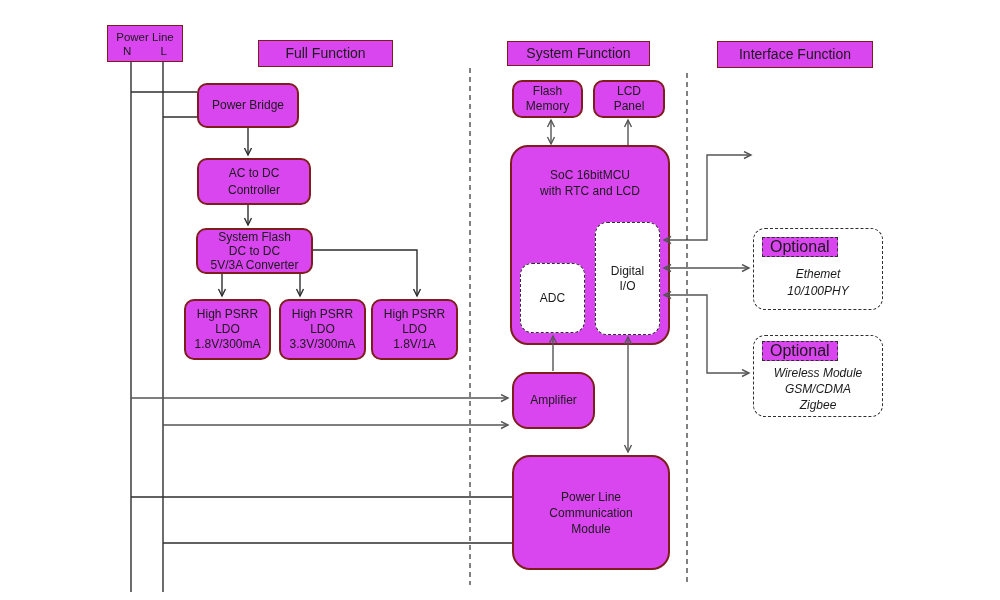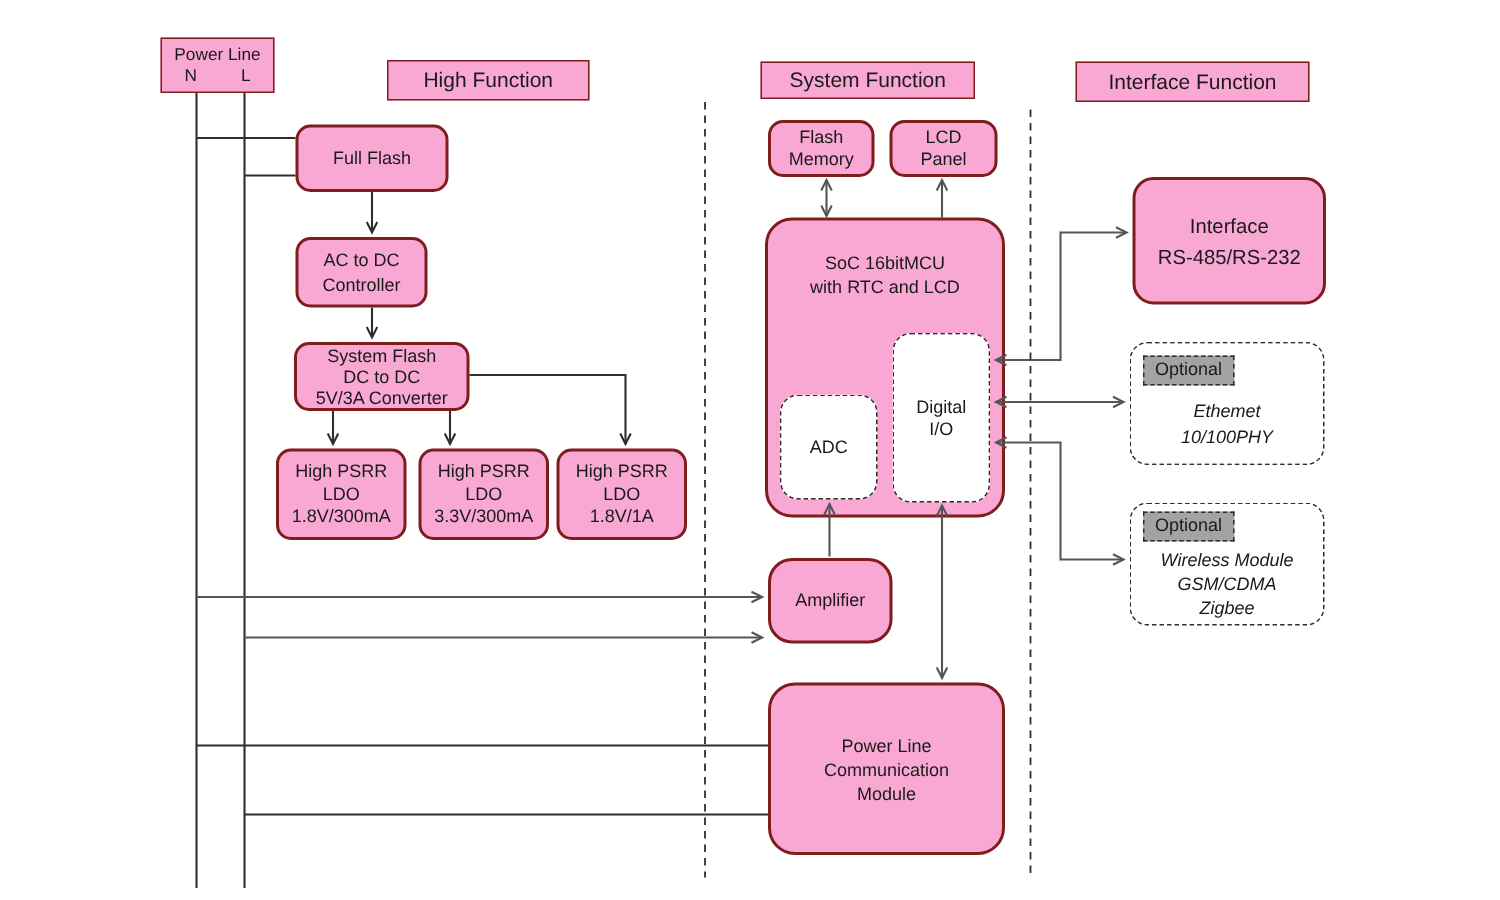--- a/index.html
+++ b/index.html
@@ -3,35 +3,35 @@
 <meta charset="utf-8">
 <style>
   html,body{margin:0;padding:0;background:#ffffff;}
   .canvas{
     position:relative;width:1000px;height:600px;background:#ffffff;overflow:hidden;
     font-family:"Liberation Sans", sans-serif;color:#1a1a1a;
   }
   .wires{position:absolute;left:0;top:0;z-index:5;pointer-events:none;}
   .box{
     position:absolute;box-sizing:border-box;z-index:2;
-    border:2px solid #7f1d1d;border-radius:10px;background:#f9a8d4;
+    border:2px solid #7f1d1d;border-radius:10px;background:#d946ef;
     display:flex;flex-direction:column;align-items:center;justify-content:center;
     text-align:center;font-size:12px;line-height:15px;
   }
   .sq{border-radius:0;border-width:1.5px;}
   .titlebox{border-radius:0;border-width:1.3px;font-size:14px;z-index:2;}
   .dashedbox{border:1.6px dashed #2e2e2e;background:#ffffff;border-radius:12px;z-index:3;}
   .inner-dashed{z-index:4;justify-content:center;}
   .soc-label{position:absolute;top:20px;left:0;right:0;text-align:center;line-height:16px;}
   .pl-title{line-height:14px;}
   .pl-nl{display:flex;width:100%;box-sizing:border-box;justify-content:space-between;padding:0 15px;line-height:14px;}
   .opt-wrap{position:absolute;left:0;top:0;right:0;bottom:0;display:flex;flex-direction:column;align-items:center;}
   .optional-chip{
     align-self:flex-start;margin:8px 0 0 8px;padding:1px 7px 2px 7px;
-    border:1.2px dashed #2e2e2e;font-size:12px;line-height:15px;background:#a3a3a3;
+    border:1.2px dashed #2e2e2e;font-size:16px;line-height:15px;background:#d946ef;
   }
   .opt-lines{flex:1;display:flex;flex-direction:column;justify-content:center;width:100%;line-height:17px;font-style:italic;}
   .if-text{font-size:13.5px;line-height:21px;}
 </style>
 </head>
 <body>
 
 <div class="canvas">
 
   <svg class="wires" width="1000" height="600" viewBox="0 0 1000 600">
@@ -79,42 +79,42 @@
       <path d="M664,295 H707 V373 H749" marker-start="url(#as-g)" marker-end="url(#ae-g)"></path>
     </g>
 
     <g stroke="#2e2e2e" stroke-width="1.2" stroke-dasharray="5 4" fill="none">
       <path d="M470,68 V585"></path>
       <path d="M687,73 V585"></path>
     </g>
   </svg>
 
   <div class="box titlebox" style="left:258px;top:40px;width:135px;height:27px">
-    <span>High Function</span>
+    <span>Full Function</span>
   </div>
   <div class="box titlebox" style="left:507px;top:41px;width:143px;height:25px">
     <span>System Function</span>
   </div>
   <div class="box titlebox" style="left:717px;top:41px;width:156px;height:27px">
     <span>Interface Function</span>
   </div>
 
   <div class="box sq" style="left:107px;top:25px;width:76px;height:37px;font-size:11.5px">
     <div class="pl-title">Power Line</div>
     <div class="pl-nl">
       <span>N</span>
       <span>L</span>
     </div>
   </div>
 
   <div class="box" style="left:197px;top:83px;width:102px;height:45px">
-    <div>Full Flash</div>
+    <div>Power Bridge</div>
   </div>
 
-  <div class="box" style="left:197px;top:158px;width:88px;height:47px;line-height:17px">
+  <div class="box" style="left:197px;top:158px;width:114px;height:47px;line-height:17px">
     <div>AC to DC</div>
     <div>Controller</div>
   </div>
 
   <div class="box" style="left:196px;top:228px;width:117px;height:46px;line-height:14px">
     <div>System Flash</div>
     <div>DC to DC</div>
     <div>5V/3A Converter</div>
   </div>
 
@@ -165,24 +165,20 @@
   <div class="box" style="left:512px;top:372px;width:83px;height:57px;border-radius:16px">
     <div>Amplifier</div>
   </div>
 
   <div class="box" style="left:512px;top:455px;width:158px;height:115px;border-radius:18px;line-height:16px">
     <div>Power Line</div>
     <div>Communication</div>
     <div>Module</div>
   </div>
 
-  <div class="box if-text" style="left:755px;top:118px;width:129px;height:85px;border-radius:14px">
-    <div>Interface</div>
-    <div>RS-485/RS-232</div>
-  </div>
 
   <div class="box dashedbox" style="left:753px;top:228px;width:130px;height:82px">
     <div class="opt-wrap">
       <div class="optional-chip">Optional</div>
       <div class="opt-lines">
         <div>Ethemet</div>
         <div>10/100PHY</div>
       </div>
     </div>
   </div>

